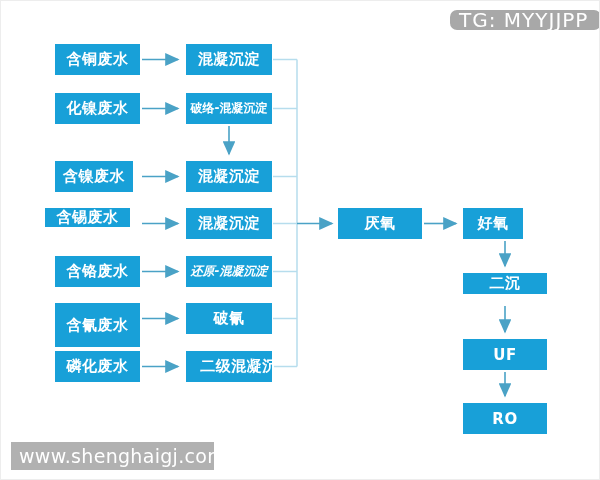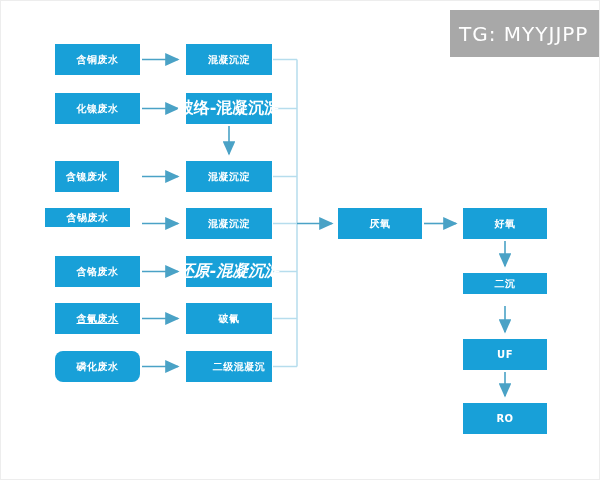--- a/index.html
+++ b/index.html
@@ -7,29 +7,29 @@
     position:relative;width:598px;height:478px;margin:0;
     background:var(--page-bg,#ffffff);
     border:1px solid #ededed;
     font-family:"DejaVu Sans","Liberation Sans",sans-serif;
     overflow:hidden;
   }
   #connectors{position:absolute;left:0;top:0;width:600px;height:480px;}
   .node{
     position:absolute;display:flex;align-items:center;justify-content:center;
     background:var(--node-fill,#18a0d8);color:var(--node-text,#ffffff);
-    font-size:10px;font-weight:600;letter-spacing:.5px;white-space:nowrap;
+    font-size:15px;font-weight:600;letter-spacing:.5px;white-space:nowrap;
     box-sizing:border-box;
   }
-  .node.small{font-size:16px;letter-spacing:0;}
+  .node.small{font-size:12px;letter-spacing:0;}
   .badge{
-    position:absolute;left:449px;top:9px;width:151px;height:47px;
+    position:absolute;left:449px;top:9px;width:151px;height:20px;
     background:var(--badge-bg,#a8a8a8);color:#fff;
     display:flex;align-items:center;padding-left:9px;box-sizing:border-box;
-    font-size:20px;letter-spacing:1px;font-weight:400;
+    font-size:20px;letter-spacing:1px;font-weight:400;border-radius:7px;
   }
   .watermark{
     position:absolute;left:10px;top:441px;width:203px;height:28px;
     background:var(--watermark-bg,#b1b1b1);color:#fff;
     display:flex;align-items:center;padding-left:8px;box-sizing:border-box;
     font-size:19px;font-weight:400;letter-spacing:.3px;
   }
 </style>
 </head>
 <body>
@@ -66,30 +66,33 @@
       <line x1="504" y1="240" x2="504" y2="265" stroke="#4aa2c6" stroke-width="1.6" marker-end="url(#ah)"></line>
       <line x1="504" y1="305" x2="504" y2="331" stroke="#4aa2c6" stroke-width="1.6" marker-end="url(#ah)"></line>
       <line x1="504" y1="371" x2="504" y2="395" stroke="#4aa2c6" stroke-width="1.6" marker-end="url(#ah)"></line>
     </svg>
 
   <div id="nodes">
       <div class="node" style="left: 54px; top: 43px; width: 85px; height: 31px;">含铜废水</div>
       <div class="node" style="left: 185px; top: 43px; width: 86px; height: 31px;">混凝沉淀</div>
       <div class="node" style="left: 54px; top: 92px; width: 85px; height: 31px;">化镍废水</div>
       <div class="node small" style="left: 185px; top: 92px; width: 86px; height: 31px;">破络-混凝沉淀</div>
-      <div class="node" style="left: 54px; top: 160px; width: 64px; height: 31px;">含镍废水</div>
+      <div class="node" style="left: 54px; top: 160px; width: 78px; height: 31px;">含镍废水</div>
       <div class="node" style="left: 185px; top: 160px; width: 86px; height: 31px;">混凝沉淀</div>
       <div class="node" style="left: 44px; top: 207px; width: 85px; height: 19px;">含锡废水</div>
       <div class="node" style="left: 185px; top: 207px; width: 86px; height: 31px;">混凝沉淀</div>
       <div class="node" style="left: 54px; top: 255px; width: 85px; height: 31px;">含铬废水</div>
       <div class="node small" style="left: 185px; top: 255px; width: 86px; height: 31px; font-style: italic;">还原-混凝沉淀</div>
-      <div class="node" style="left: 54px; top: 302px; width: 85px; height: 31px; text-decoration: underline;">含氰废水</div>
+      <div class="node" style="left: 54px; top: 302px; width: 85px; height: 44px;">含氰废水</div>
       <div class="node" style="left: 185px; top: 302px; width: 86px; height: 31px;">破氰</div>
-      <div class="node" style="left: 54px; top: 350px; width: 85px; height: 31px; border-radius: 8px;">磷化废水</div>
+      <div class="node" style="left: 54px; top: 350px; width: 85px; height: 31px;">磷化废水</div>
       <div class="node" style="left: 185px; top: 350px; width: 86px; height: 31px; padding-left: 20px;">二级混凝沉</div>
       <div class="node" style="left: 337px; top: 207px; width: 84px; height: 31px;">厌氧</div>
-      <div class="node" style="left: 462px; top: 207px; width: 84px; height: 31px;">好氧</div>
+      <div class="node" style="left: 462px; top: 207px; width: 60px; height: 31px;">好氧</div>
       <div class="node" style="left: 462px; top: 272px; width: 84px; height: 21px;">二沉</div>
       <div class="node" style="left: 462px; top: 338px; width: 84px; height: 31px; text-align: right;">UF</div>
       <div class="node" style="left: 462px; top: 402px; width: 84px; height: 31px;">RO</div>
     </div>
 
+  <div class="watermark">
+    <span>www.shenghaigj.com</span>
+  </div>
 </div>
 
 </body></html>

